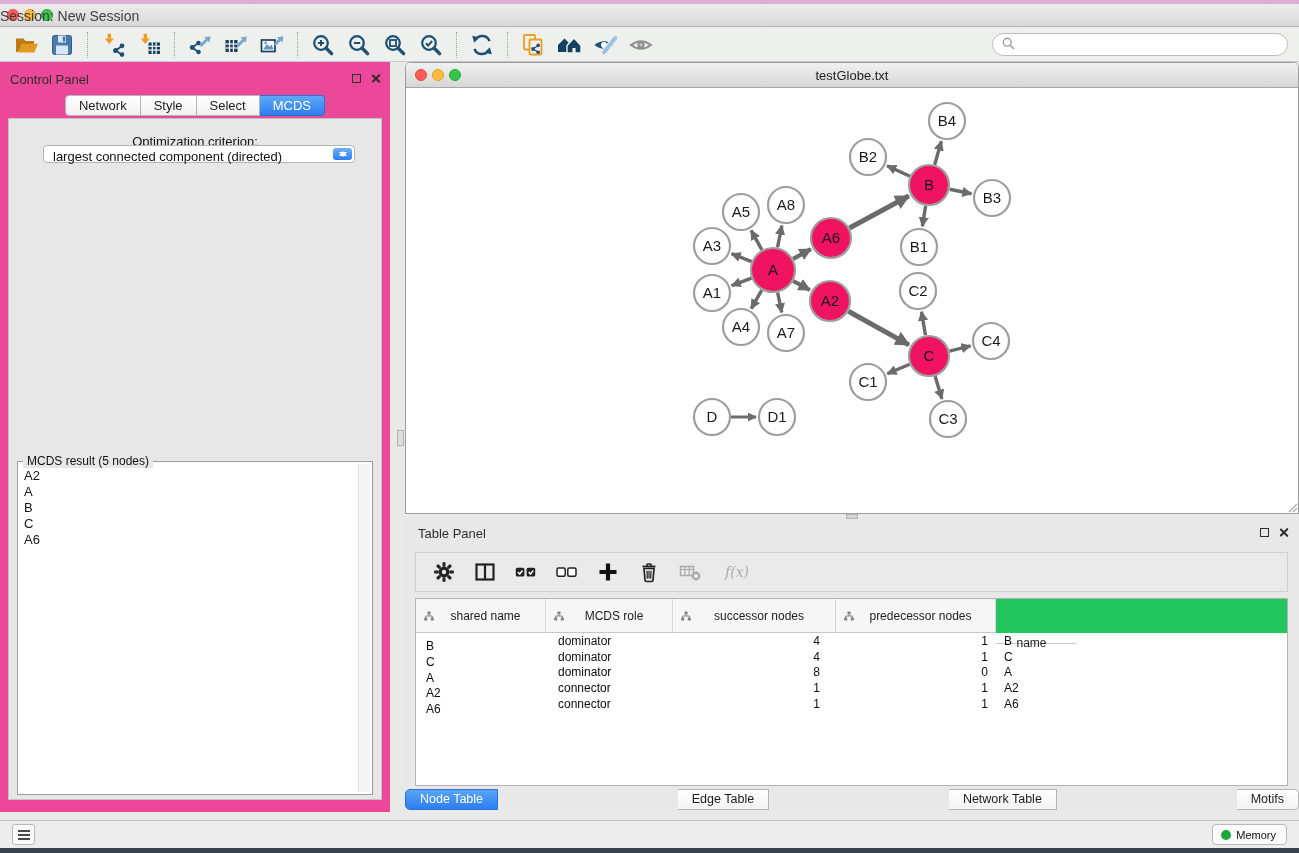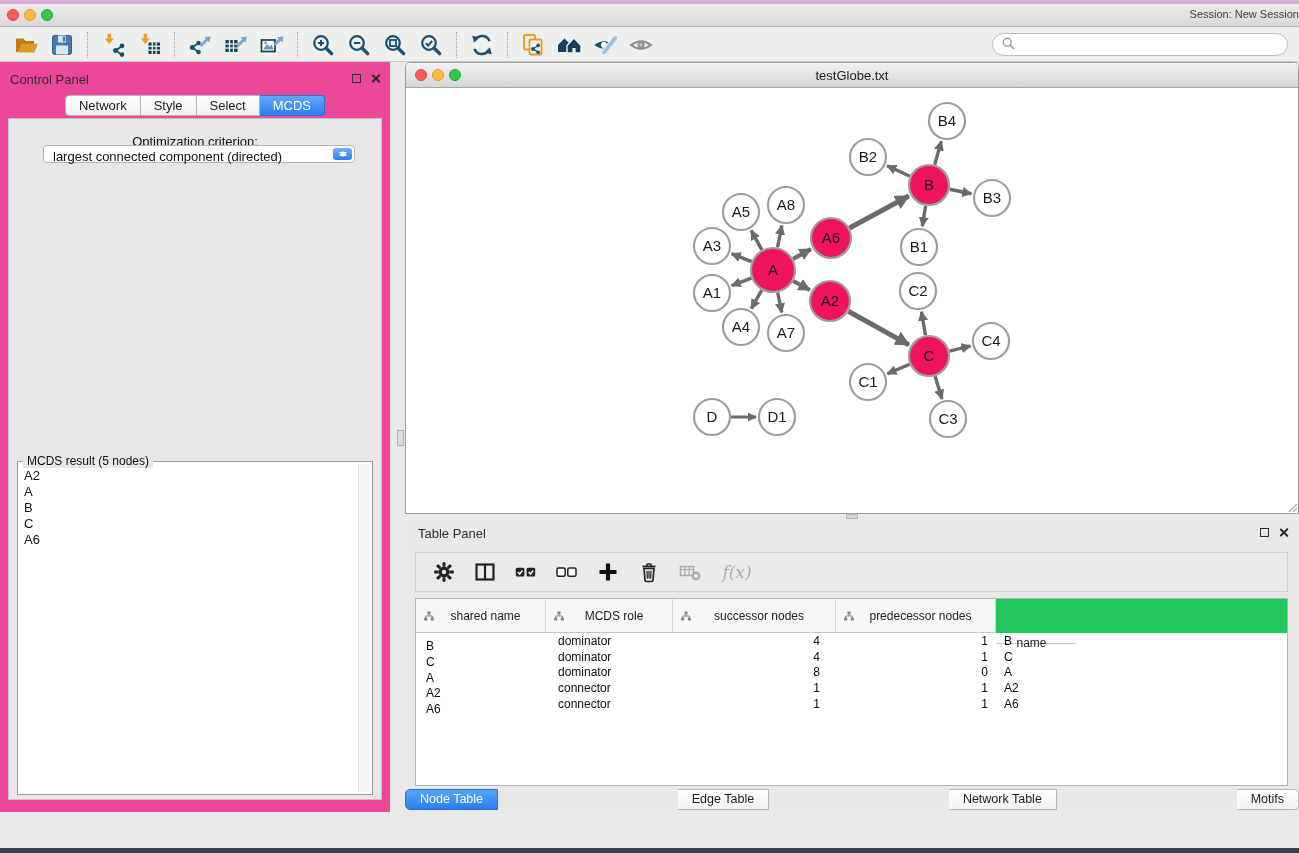--- a/index.html
+++ b/index.html
@@ -8,21 +8,21 @@
        font-family:"Liberation Sans",sans-serif;overflow:hidden;color:#111}
 
   
   .menustrip{position:absolute;left:0;top:0;width:100%;height:4px;background:#d9aed9}
   .titlebar{position:absolute;left:0;top:4px;width:100%;height:23px;
             background:linear-gradient(#ececec,#d8d8d8);border-bottom:1px solid #b2b2b2}
   .tl{position:absolute;top:5px;width:12px;height:12px;border-radius:50%}
   .tl.r{left:7px;background:#fc5b57;border:1px solid #e2463f}
   .tl.y{left:24px;background:#fdbc40;border:1px solid #dfa023}
   .tl.g{left:41px;background:#34c84a;border:1px solid #2aa334}
-  .app-title{position:absolute;left:0;right:0;top:4px;text-align:right;font-size:11px;color:#3e3e3e}
+  .app-title{position:absolute;left:0;right:0;top:4px;text-align:left;font-size:14px;color:#3e3e3e}
 
   .toolbar{position:absolute;left:0;top:28px;width:100%;height:34px;background:#eef0ee;
            border-bottom:1px solid #c9c9c9;display:flex;align-items:center;padding-left:8px}
   .tbtn{width:36px;height:30px;display:flex;align-items:center;justify-content:center;flex:none}
   .tsep{width:1px;height:26px;border-left:1px dotted #9f9f9f;margin:0 7px;flex:none}
   .search{position:absolute;right:11px;top:5px;width:296px;height:23px;background:#fff;
           border:1px solid #bcbcbc;border-radius:12px;padding-left:26px;font-size:12px;outline:none}
   .search-glass{position:absolute;right:284px;top:9px;pointer-events:none}
 
   
@@ -75,21 +75,21 @@
   .hdiv{position:absolute;left:405px;top:513px;width:894px;height:6px;border-top:1px solid #a0a0a0;background:#e9e9e9}
   .hhandle{position:absolute;left:846px;top:514px;width:12px;height:5px;background:#d5d5d5;border:1px solid #b5b5b5}
 
   
   .table-panel{position:absolute;left:405px;top:519px;width:894px;height:293px;background:#e8e8e8}
   .tp-title{position:absolute;left:13px;top:7px;font-size:13px;color:#2e2e2e}
   .tp-ctrls{position:absolute;right:10px;top:8px;display:flex;gap:9px;align-items:center}
   .tp-toolbar{position:absolute;left:10px;top:33px;width:873px;height:40px;background:#eaeaea;
               border:1px solid #cfcfcf;display:flex;align-items:center;gap:17px;padding-left:16px}
   .tpbtn{display:flex;align-items:center;justify-content:center;width:24px;height:24px;flex:none}
-  .fx{font-family:"DejaVu Serif",serif;font-style:italic;font-size:17px;color:#ababab}
+  .fx{font-family:"DejaVu Serif",serif;font-style:italic;font-size:14px;color:#ababab}
   .tp-table{position:absolute;left:10px;top:79px;width:873px;height:188px;background:#fff;
             border:1px solid #b3b3b3;overflow:hidden}
   .thead{display:flex;height:34px;background:#22c55e}
   .th{flex:none;display:flex;align-items:center;border-right:1px solid #d6d6d6;border-bottom:1px solid #c6c6c6;
       font-size:12px;color:#222;background:#f6f6f6}
   .th .hicon{margin-left:8px;flex:none;display:flex}
   .th .lbl{flex:1;text-align:center;padding-right:8px;white-space:nowrap}
   .trow{display:flex;height:15.8px;align-items:center;font-size:12px;color:#0c0c0c}
   .td{flex:none;white-space:nowrap;overflow:hidden}
   .td.al{text-align:left}.td.ar{text-align:right}
@@ -579,15 +579,26 @@
         </div>
     </div>
     <div class="tp-tabs">
         <div class="seg selected">Node Table</div>
         <div class="seg">Edge Table</div>
         <div class="seg">Network Table</div>
         <div class="seg">Motifs</div>
       </div>
   </div>
 
+  <div class="statusbar">
+    <div class="list-btn">
+        <i></i>
+        <i></i>
+        <i></i>
+      </div>
+    <div class="memory-btn">
+      <span class="dot"></span>
+      <span>Memory</span>
+    </div>
+  </div>
   <div class="desktop"></div>
 
 </div>
 
 </body></html>

